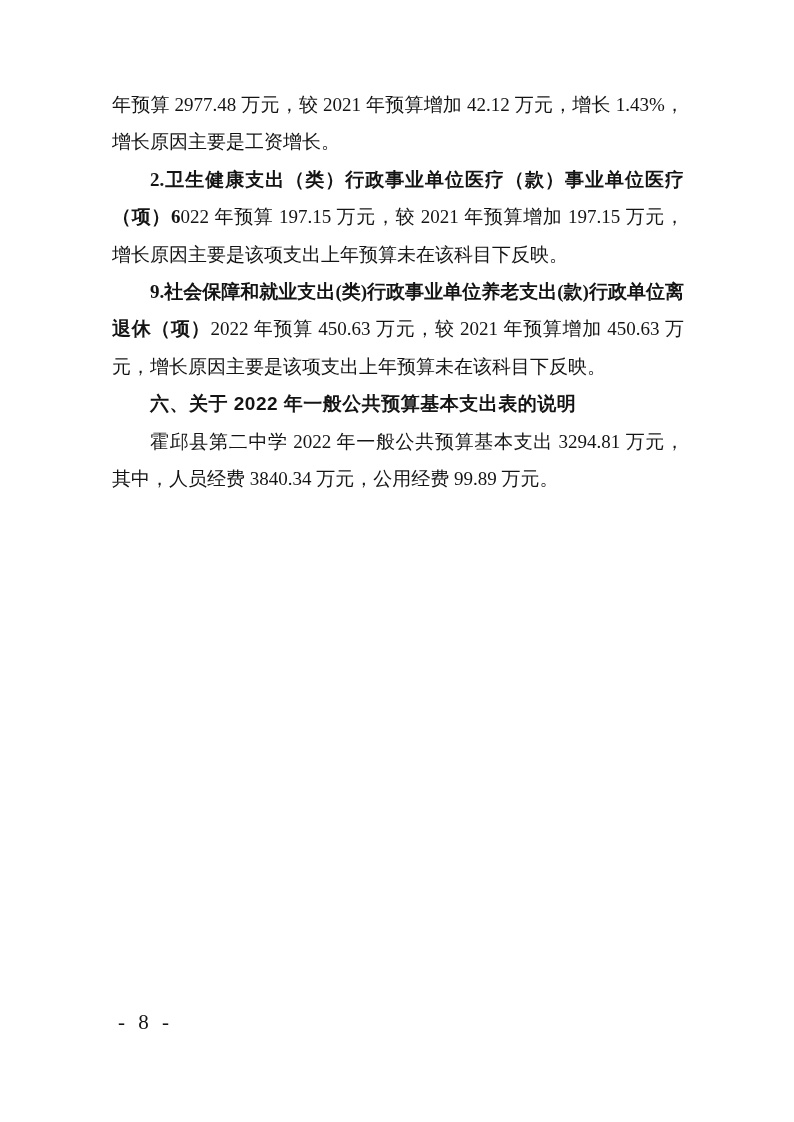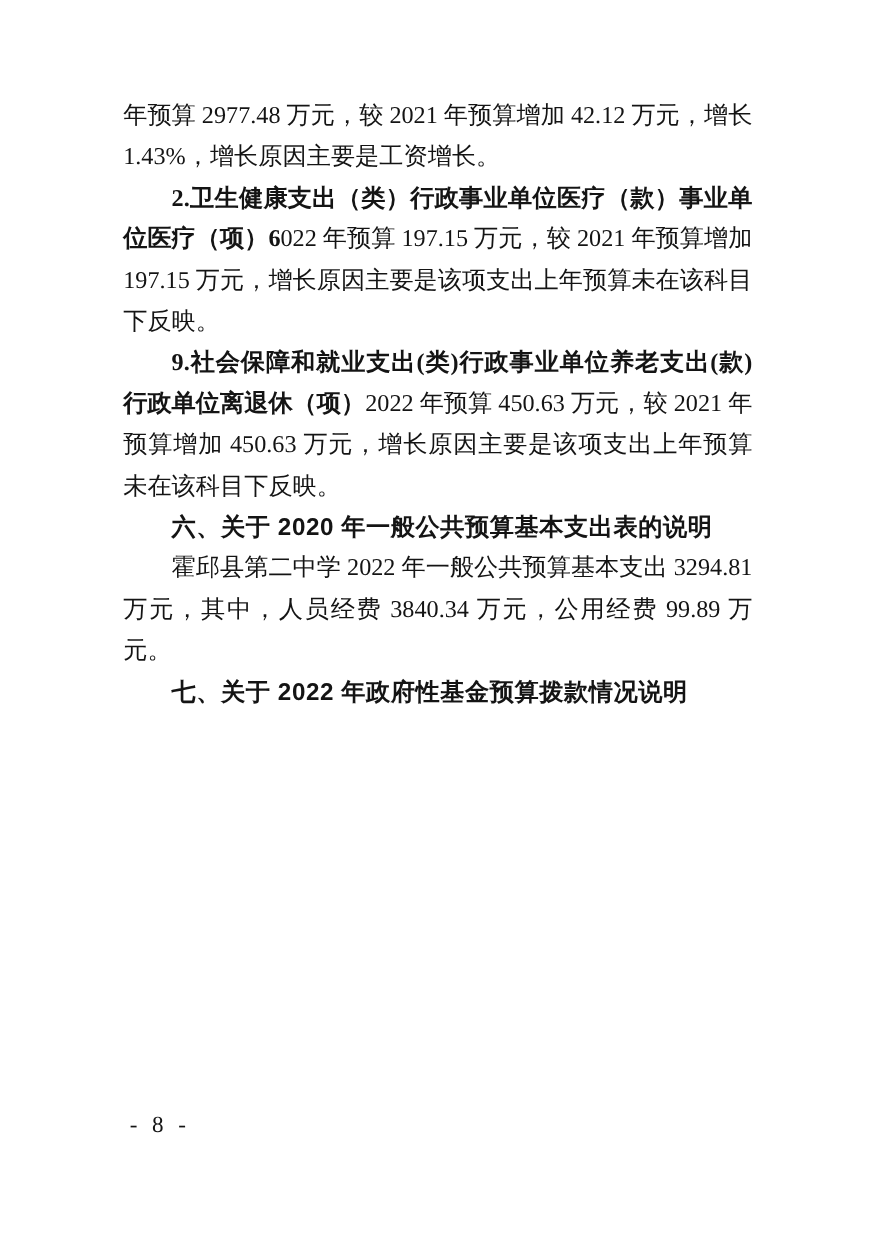--- a/index.html
+++ b/index.html
@@ -14,21 +14,21 @@
     background: #ffffff;
     overflow: hidden;
     color: #141414;
   }
   .content {
     position: absolute;
     left: 112px;
     top: 86px;
     width: 572px;
     font-family: "Liberation Serif", "DejaVu Serif", serif;
-    font-size: 22px;
+    font-size: 19px;
     line-height: 37.4px;
     text-align: justify;
     text-justify: inter-ideograph;
   }
   .content p {
     margin: 0;
     padding: 0;
   }
   p.indent {
     text-indent: 2em;
@@ -58,25 +58,24 @@
 
   <div class="content">
 
     <p><span>年预算 2977.48 万元，较 2021 年预算增加 42.12 万元，增长 1.43%，增长原因主要是工资增长。</span></p>
 
     <p class="indent"><span class="bold">2.卫生健康支出（类）行政事业单位医疗（款）事业单位医疗（项）6</span><span>022 年预算 197.15 万元，较 2021 年预算增加 197.15 万元，增长原因主要是该项支出上年预算未在该科目下反映。</span></p>
 
     <p class="indent"><span class="bold">9.社会保障和就业支出(类)行政事业单位养老支出(款)行政单位离退休（项）</span><span>2022 年预算 450.63 万元，较 2021 年预算增加 450.63 万元，增长原因主要是该项支出上年预算未在该科目下反映。</span></p>
 
 
-    <p class="indent heading"><span>六、关于 2020 年一般公共预算基本支出表的说明</span></p>
+    <p class="indent heading"><span>六、关于 2022 年一般公共预算基本支出表的说明</span></p>
 
     <p class="indent"><span>霍邱县第二中学 2022 年一般公共预算基本支出 3294.81 万元，其中，人员经费 3840.34 万元，公用经费 99.89 万元。</span></p>
 
 
 
-    <p class="indent heading"><span>七、关于 2022 年政府性基金预算拨款情况说明</span></p>
 
   </div>
 
   <div class="footer-pagenum">- 8 -</div>
 
 </div>
 
 </body></html>

